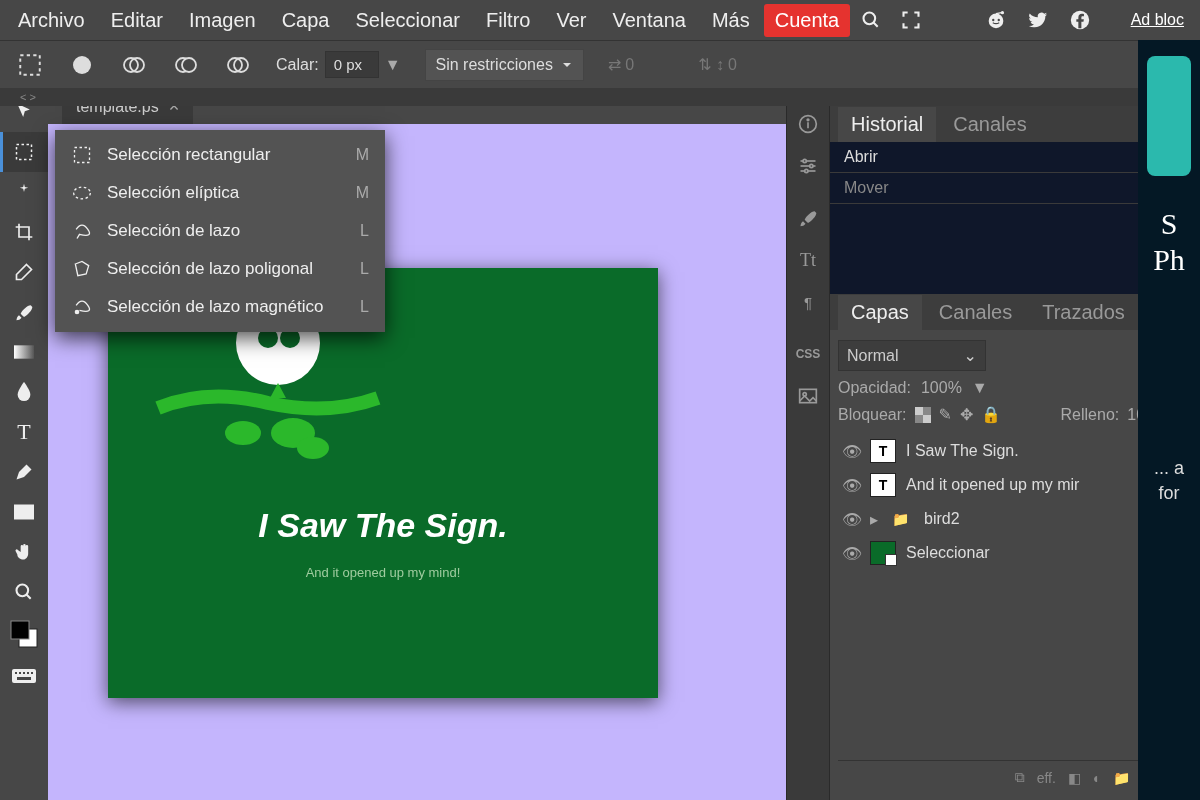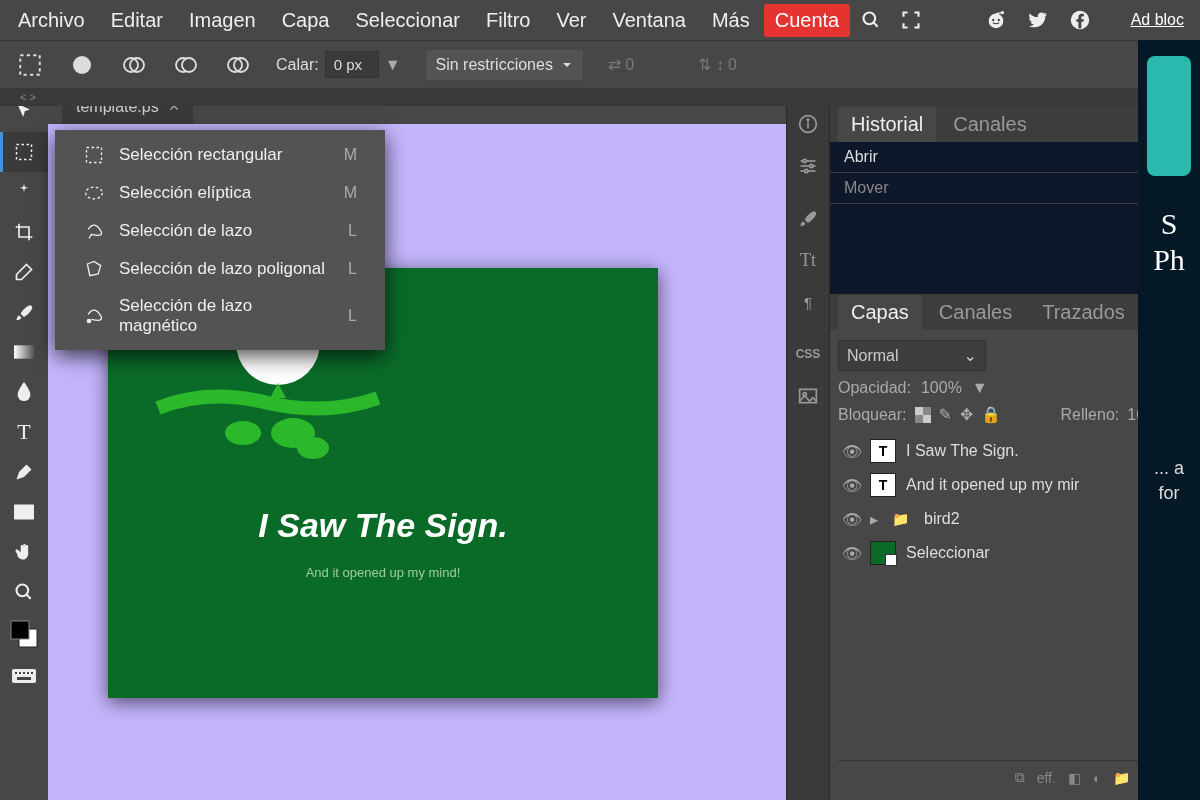--- a/index.html
+++ b/index.html
@@ -46,21 +46,21 @@
 .lay-row { display:flex; align-items:center; gap:10px; padding:4px 0; font-size:16px; color:#aaa; }
 .lay-select { background:#3d3d3d; border:1px solid #333; color:#ccc; padding:5px 8px; font-size:16px; width:148px; display:flex; justify-content:space-between; align-items:center; }
 .lay-list { margin-top:6px; flex:1; }
 .lrow { display:flex; align-items:center; gap:10px; padding:5px 4px; font-size:16px; color:#ddd; cursor:pointer; }
 .lrow .eye { width:18px; color:#aaa; }
 .lthumb { width:26px; height:24px; background:#fff; display:flex; align-items:center; justify-content:center; font-size:14px; font-weight:bold; color:#000; border:1px solid #222; }
 .lthumb.folder { background:transparent; border:none; color:#aaa; }
 .lthumb.bg { background:#0a6b29; position:relative; }
 .lthumb.bg::after { content:""; position:absolute; right:-2px; bottom:-2px; width:10px; height:10px; background:#fff; border:1px solid #333; }
 .lay-foot { height:34px; border-top:1px solid #333; display:flex; align-items:center; justify-content:flex-end; gap:12px; padding:0 8px; color:#888; font-size:14px; }
-.context-menu { position:absolute; top:130px; left:55px; width:330px; background:#535353; box-shadow:0 6px 20px rgba(0,0,0,0.7); z-index:100; padding:6px 12px; }
+.context-menu { position:absolute; top:130px; left:55px; width:330px; background:#535353; box-shadow:0 6px 20px rgba(0,0,0,0.7); z-index:100; padding:6px 0; }
 .cm-item { display:flex; align-items:center; padding:8px 16px; gap:14px; font-size:17px; color:#eee; cursor:pointer; }
 .cm-icon { width:22px; height:22px; display:flex; align-items:center; justify-content:center; }
 .cm-key { margin-left:auto; color:#aaa; font-size:16px; }
 .ad-panel { position:absolute; right:0; top:40px; width:62px; height:760px; background:#041825; color:#fff; padding:16px 4px; text-align:center; overflow:hidden; }
 .ad-teal { width:44px; height:120px; background:#2bb9ad; border-radius:8px; margin:0 auto 30px; }
 .ad-big { font-size:30px; font-family:Georgia,serif; line-height:1.2; }
 .ad-small { font-size:18px; margin-top:180px; color:#ddd; }
 svg { display:block; }
 .arrows-top { position:absolute; top:0; left:0; right:0; height:18px; display:flex; justify-content:space-between; padding:0 20px; color:#888; font-size:11px; background:#3a3a3a; align-items:center; }
 </style>

